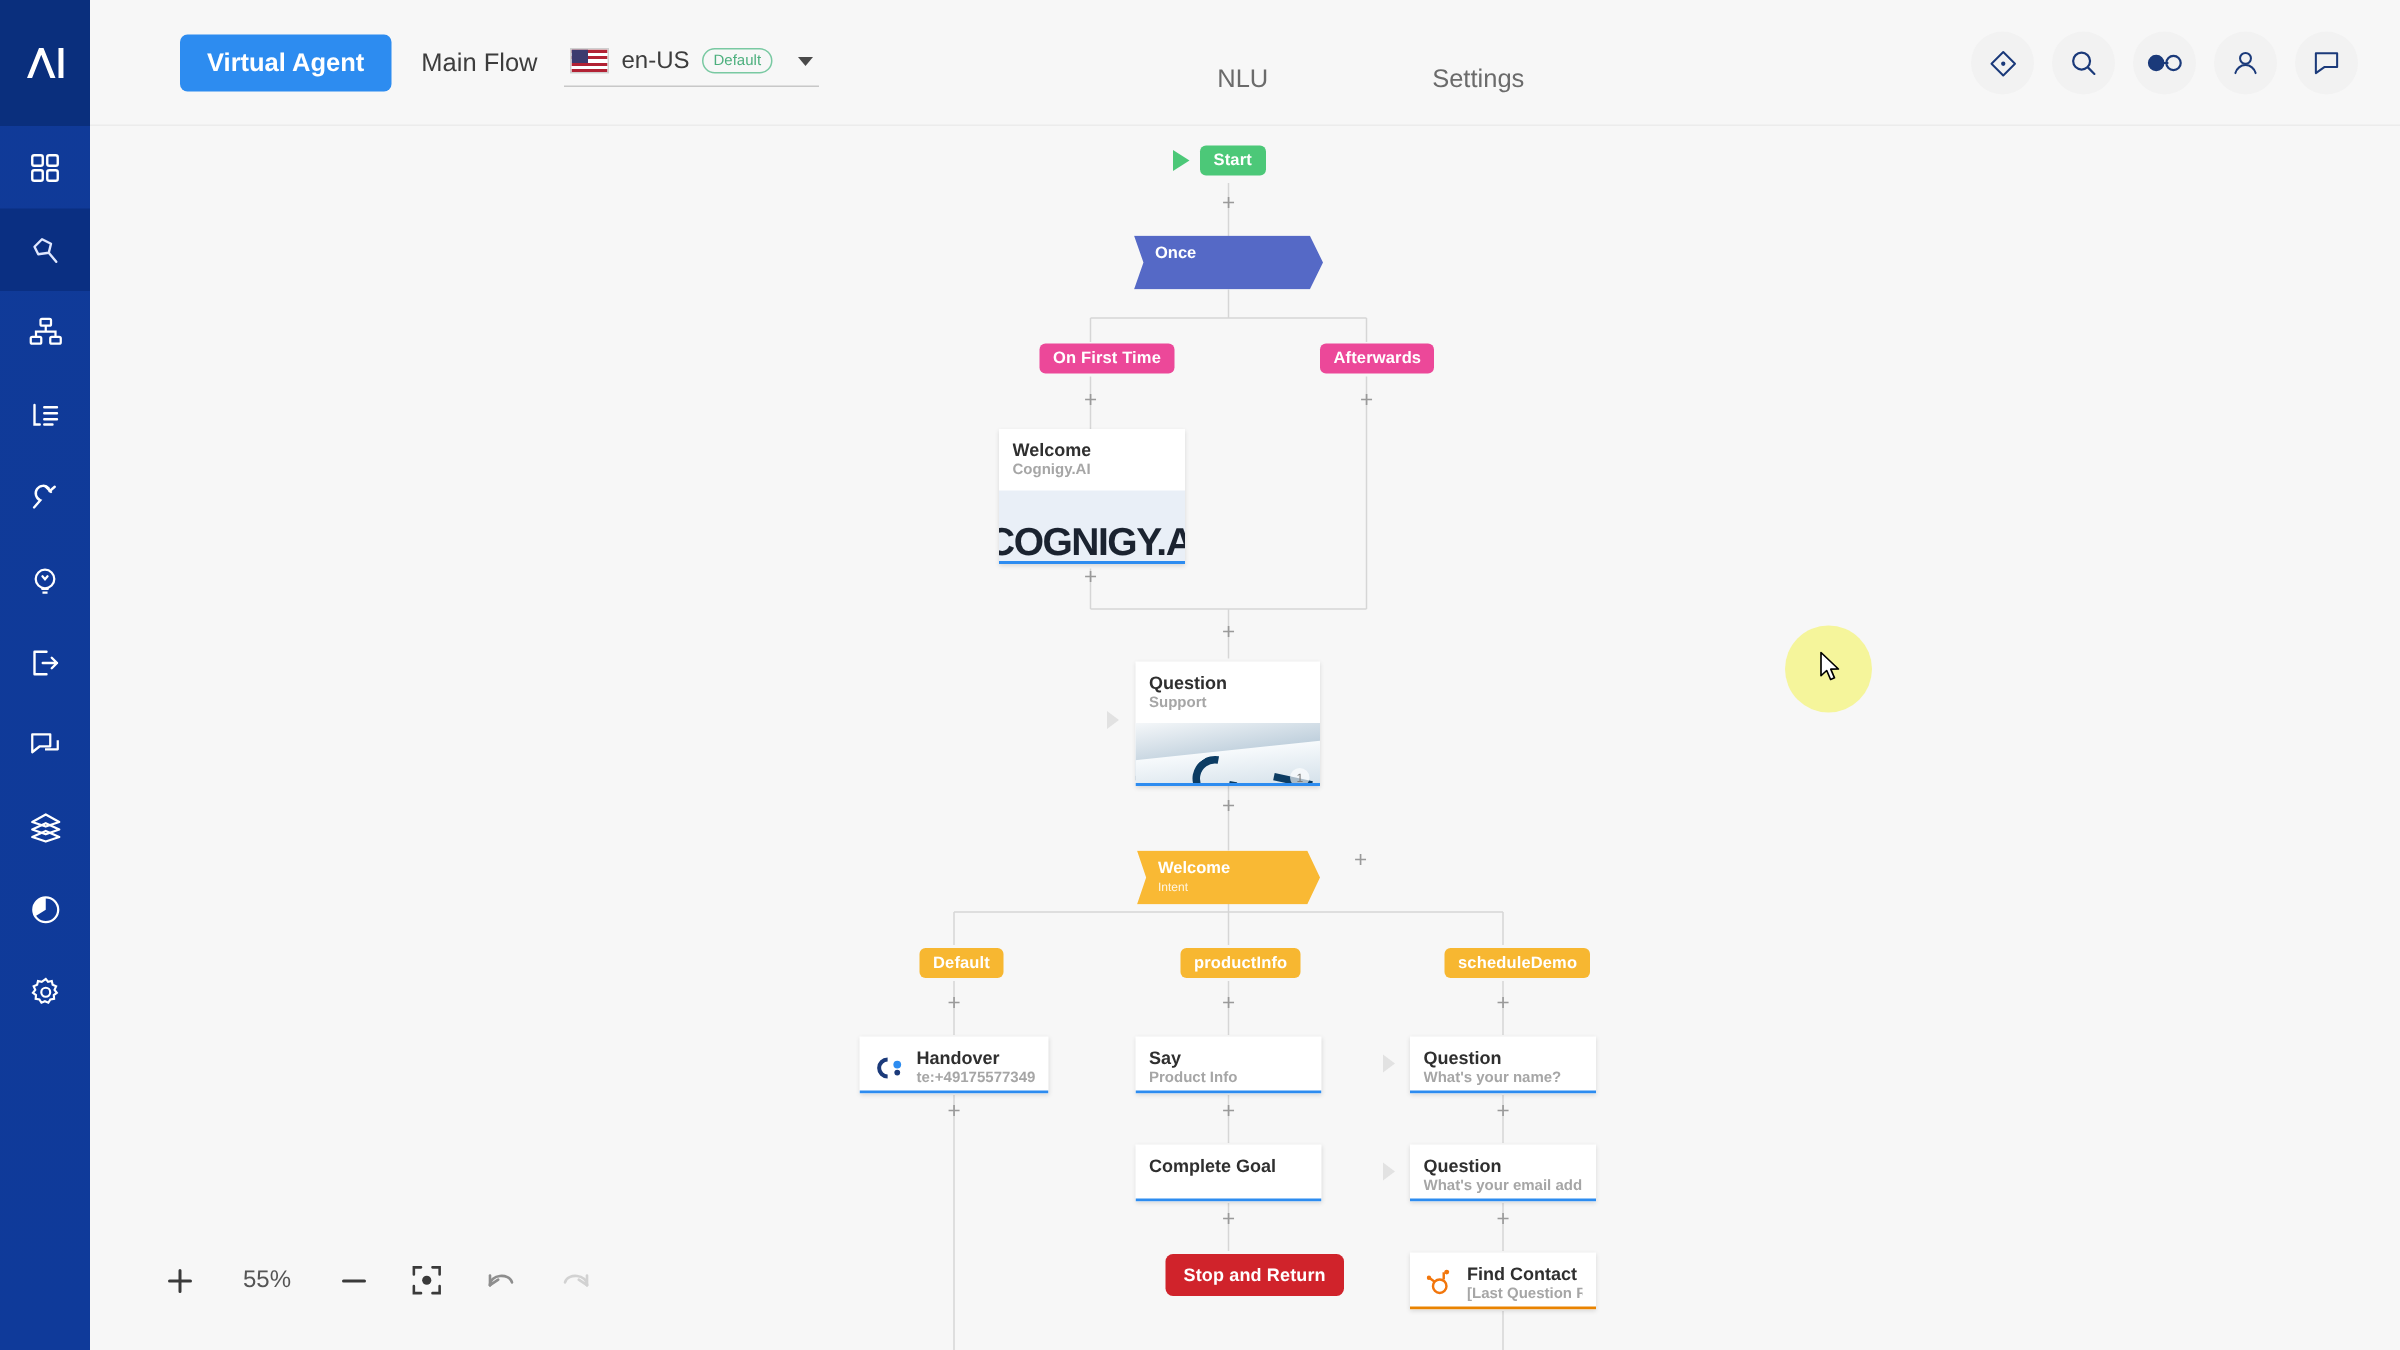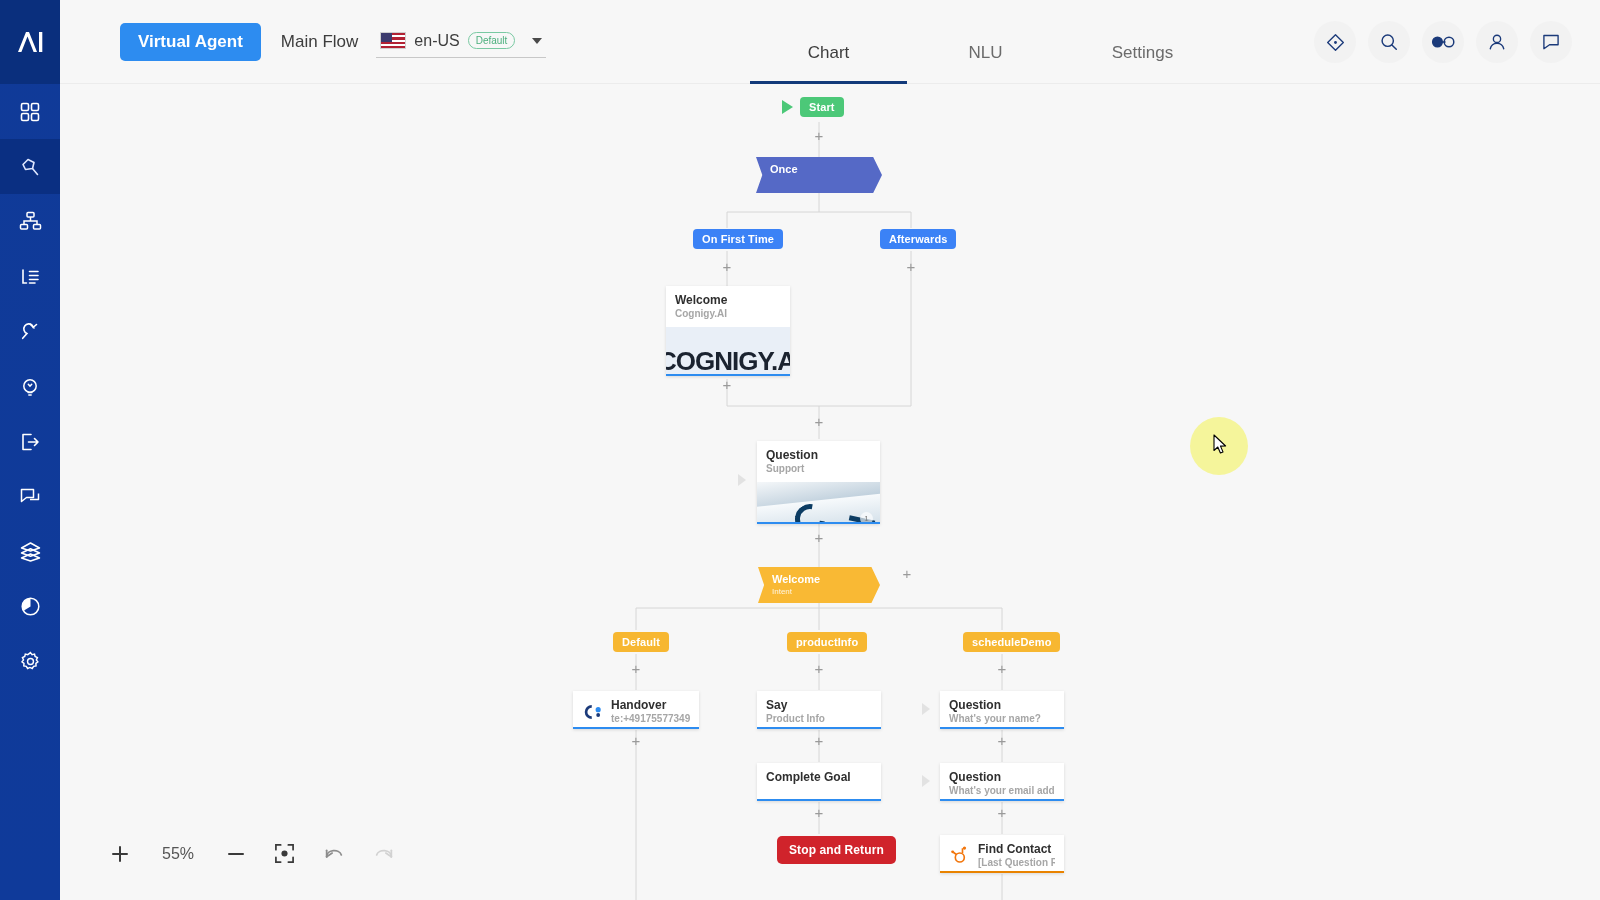--- a/index.html
+++ b/index.html
@@ -147,21 +147,21 @@
     border-radius: 4px;
     color: #ffffff;
     font-size: 11px;
     font-weight: bold;
     padding: 4px 9px;
     white-space: nowrap;
     cursor: pointer;
     letter-spacing: .1px;
   }
   .chip.start { background: #4cc878; }
-  .chip.blue  { background: #3b82f6; }
+  .chip.blue  { background: #ec4899; }
   .chip.amber { background: #f7b731; }
   .chip.red   { background: #d0232b; font-size: 12px; padding: 7px 12px; border-radius: 5px; }
 
   .play-tri {
     position: absolute;
     width: 0; height: 0;
     border-left: 11px solid #4cc878;
     border-top: 7px solid transparent;
     border-bottom: 7px solid transparent;
     cursor: pointer;
@@ -398,21 +398,20 @@
       <span class="flag">
         <span class="stripes"></span>
           <span class="canton"></span>
       </span>
       <span class="locale-text">en-US</span>
       <span class="primary-badge">Default</span>
       <span class="caret-down"></span>
     </div>
 
     <div class="tabs">
-      <div class="tab active">Chart</div>
       <div class="tab">NLU</div>
       <div class="tab">Settings</div>
     </div>
 
     <div class="topicons">
       <div class="topicon">
         <svg width="21" height="21" viewBox="0 0 22 22" fill="none" stroke="#1b3a7a" stroke-width="1.4" stroke-linejoin="round">
           <path d="M2.8 11 L11 2.8 L19.2 11 L11 19.2 Z"></path>
           <circle cx="11" cy="11" r="1.5" fill="#1b3a7a" stroke="none"></circle>
         </svg>

